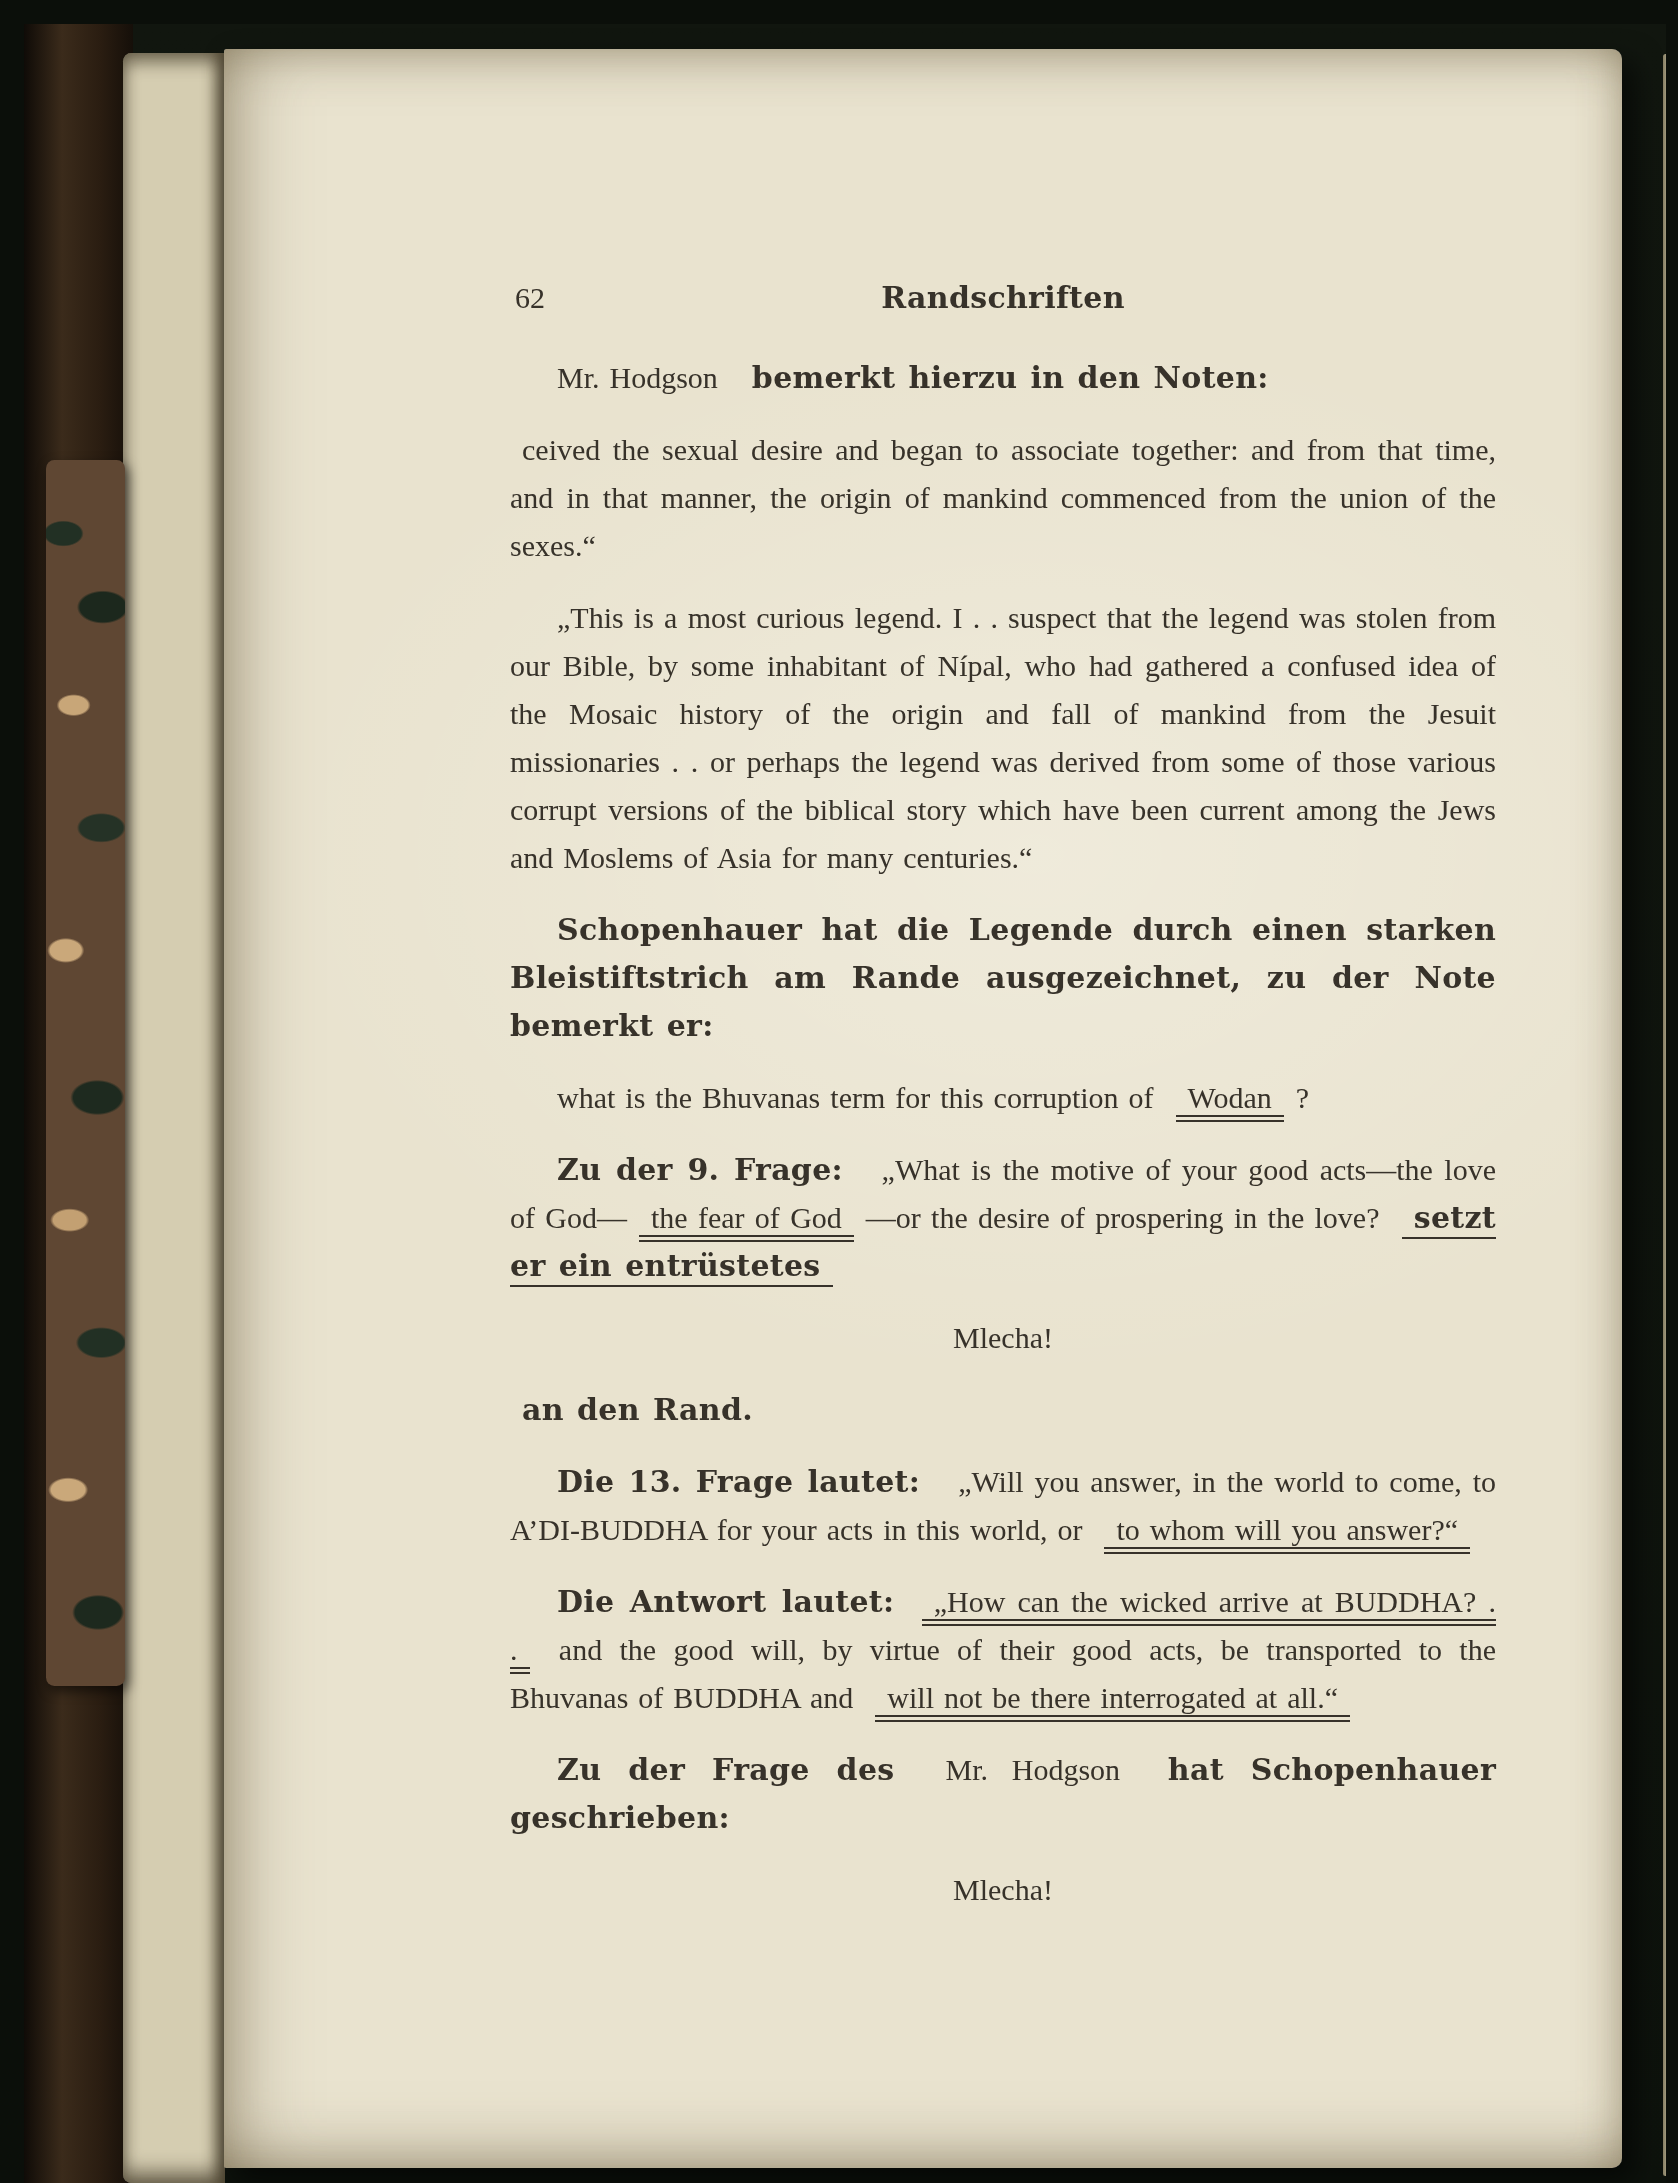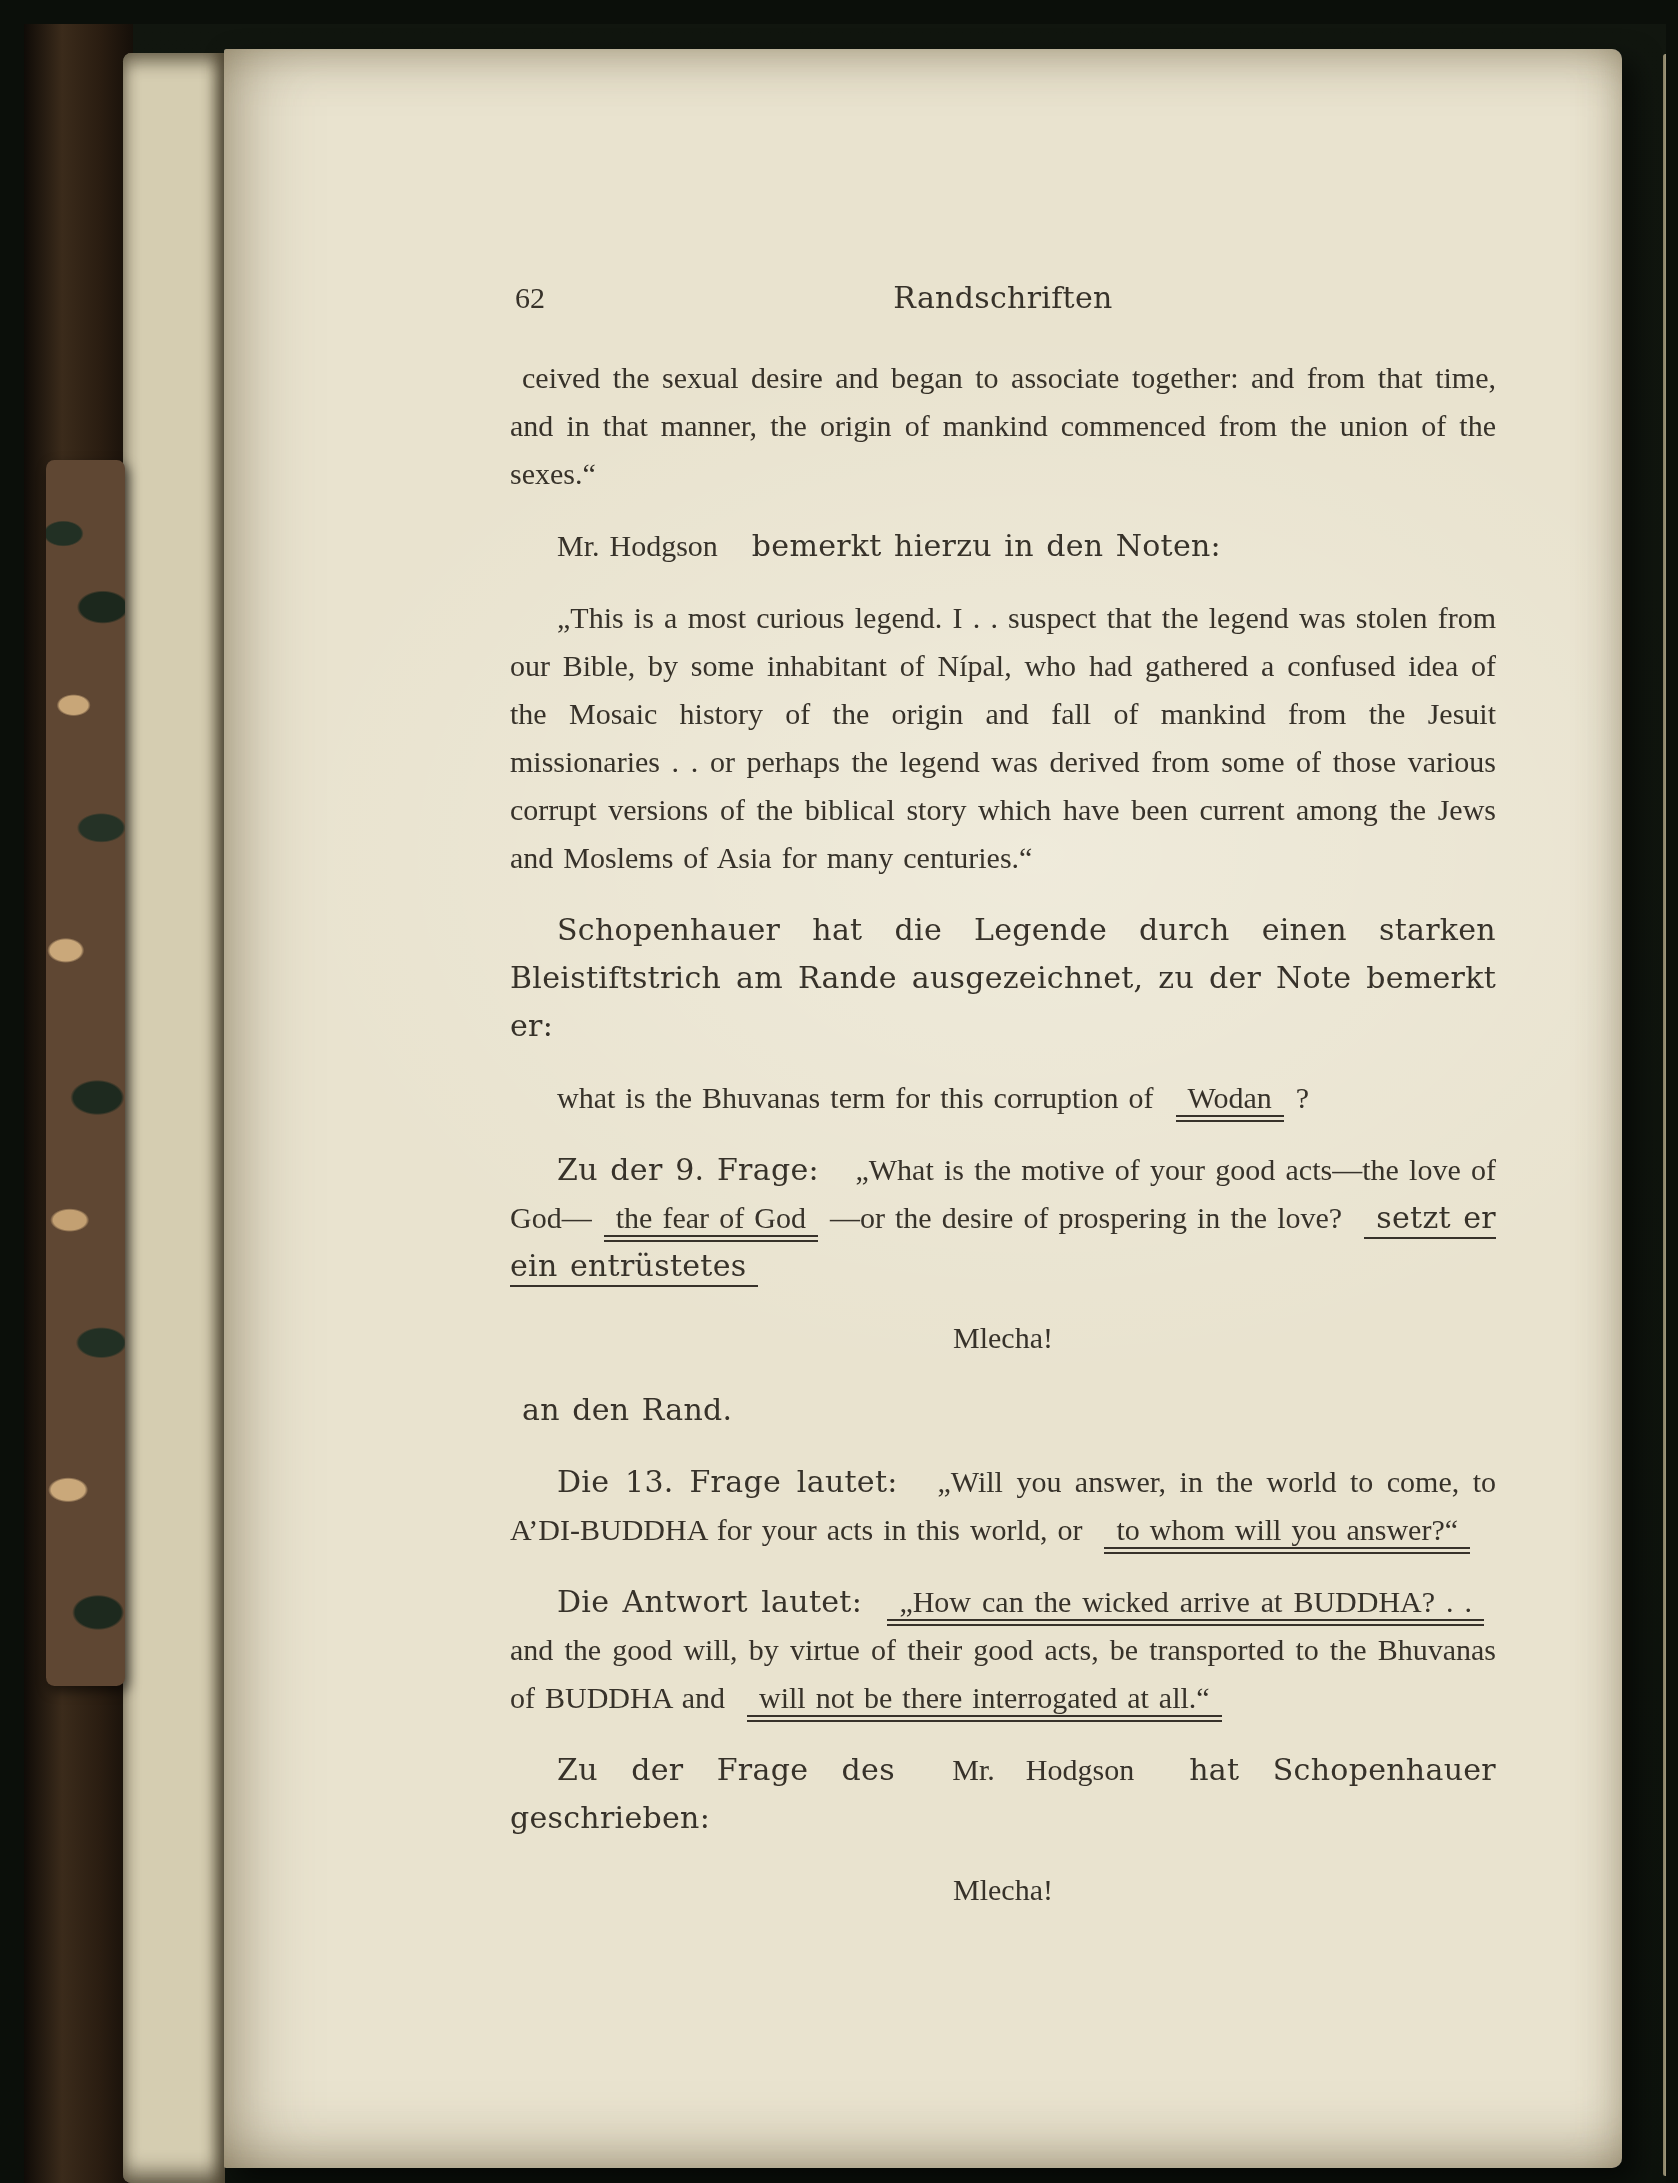--- a/index.html
+++ b/index.html
@@ -55,21 +55,21 @@
     border-radius:2.5px;
   }
   
   .text-block {
     position:absolute; left:262px; top:201px; width:1034px;
     color:var(--ink,#37322a);
     font-size:30px; line-height:48px; word-spacing:2.5px;
   }
   .page-header { position:relative; height:48px; margin-bottom:32px; text-align:center; }
   .pagenum { position:absolute; left:5px; top:0; }
-  .fraktur { font-family:"DejaVu Serif",serif; font-weight:400; letter-spacing:0.3px; }
+  .fraktur { font-family:"DejaVu Serif",serif; font-weight:700; letter-spacing:0.3px; }
   .para { text-align:justify; }
   .indent { text-indent:35px; }
   .center { text-align:center; text-indent:0; }
   .u1 { border-bottom:2.5px solid var(--ink,#37322a); padding-bottom:1.7px; }
   .u2 { border-bottom:7.6px double var(--ink,#37322a); padding-bottom:0.8px; }
 </style>
 </head>
 <body>
 
 <div class="scene">
@@ -79,23 +79,23 @@
   <div class="facing-edge"></div>
 
   <div class="page">
     <section class="text-block">
 
       <header class="page-header">
         <span class="pagenum">62</span>
         <span class="fraktur">Randschriften</span>
       </header>
 
+      <p class="para indent"><span>Mr. Hodgson </span><span class="fraktur">bemerkt hierzu in den Noten:</span></p>
+
       <p class="para"><span>ceived the sexual desire and began to associate together: and from that time, and in that manner, the origin of mankind commenced from the union of the sexes.“</span></p>
-
-      <p class="para indent"><span>Mr. Hodgson </span><span class="fraktur">bemerkt hierzu in den Noten:</span></p>
 
       <p class="para indent"><span>„This is a most curious legend. I . . suspect that the legend was stolen from our Bible, by some inhabitant of Nípal, who had gathered a confused idea of the Mosaic history of the origin and fall of mankind from the Jesuit missionaries . . or perhaps the legend was derived from some of those various corrupt versions of the biblical story which have been current among the Jews and Moslems of Asia for many centuries.“</span></p>
 
       <p class="para indent"><span class="fraktur">Schopenhauer hat die Legende durch einen starken Bleistiftstrich am Rande ausgezeichnet, zu der Note bemerkt er:</span></p>
 
 
 
       <p class="para indent"><span>what is the Bhuvanas term for this corruption of </span><span class="u2">Wodan</span><span>?</span></p>
 
       <p class="para indent"><span class="fraktur">Zu der 9. Frage: </span><span>„What is the motive of your good acts—the love of God—</span><span class="u2">the fear of God</span><span>—or the desire of prospering in the love? </span><span class="fraktur u1">setzt er ein entrüstetes</span></p>

